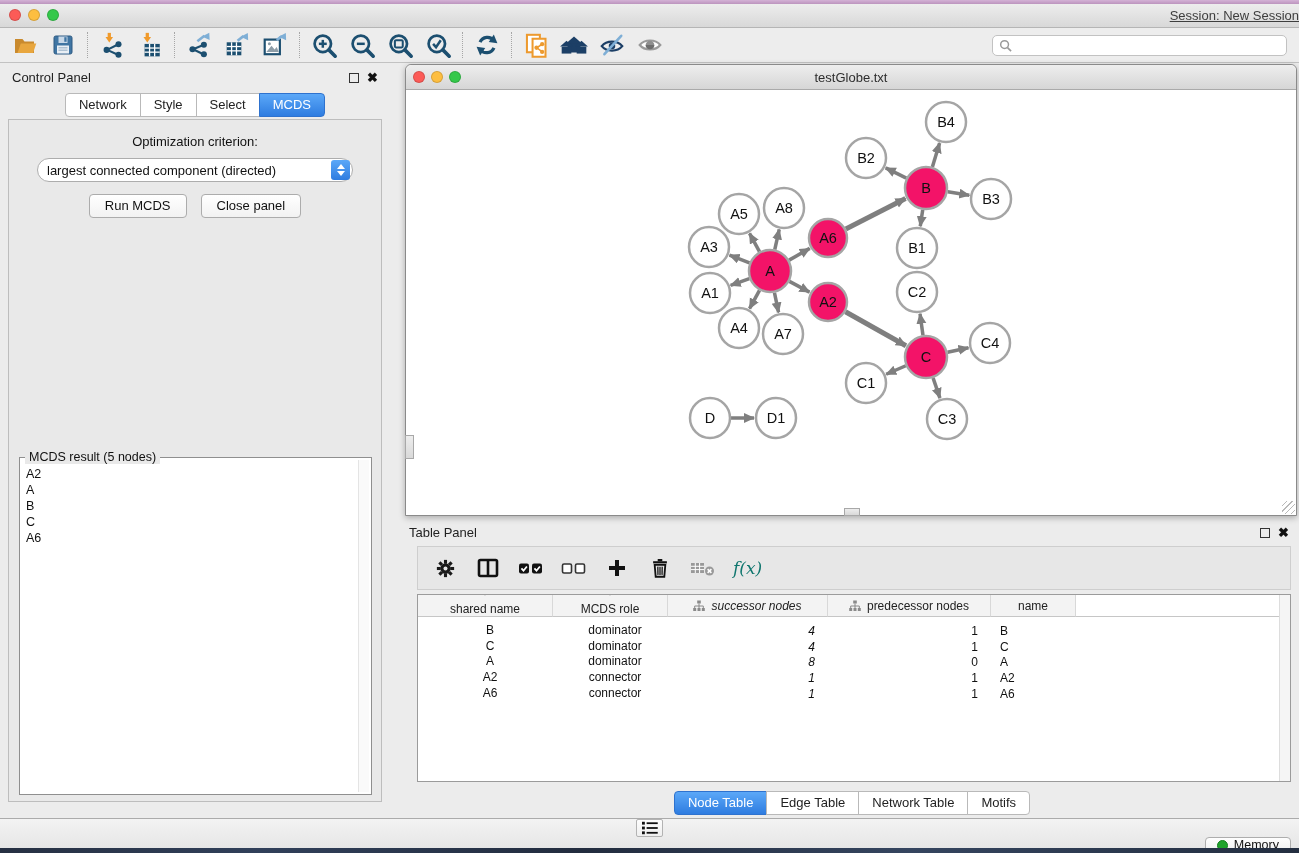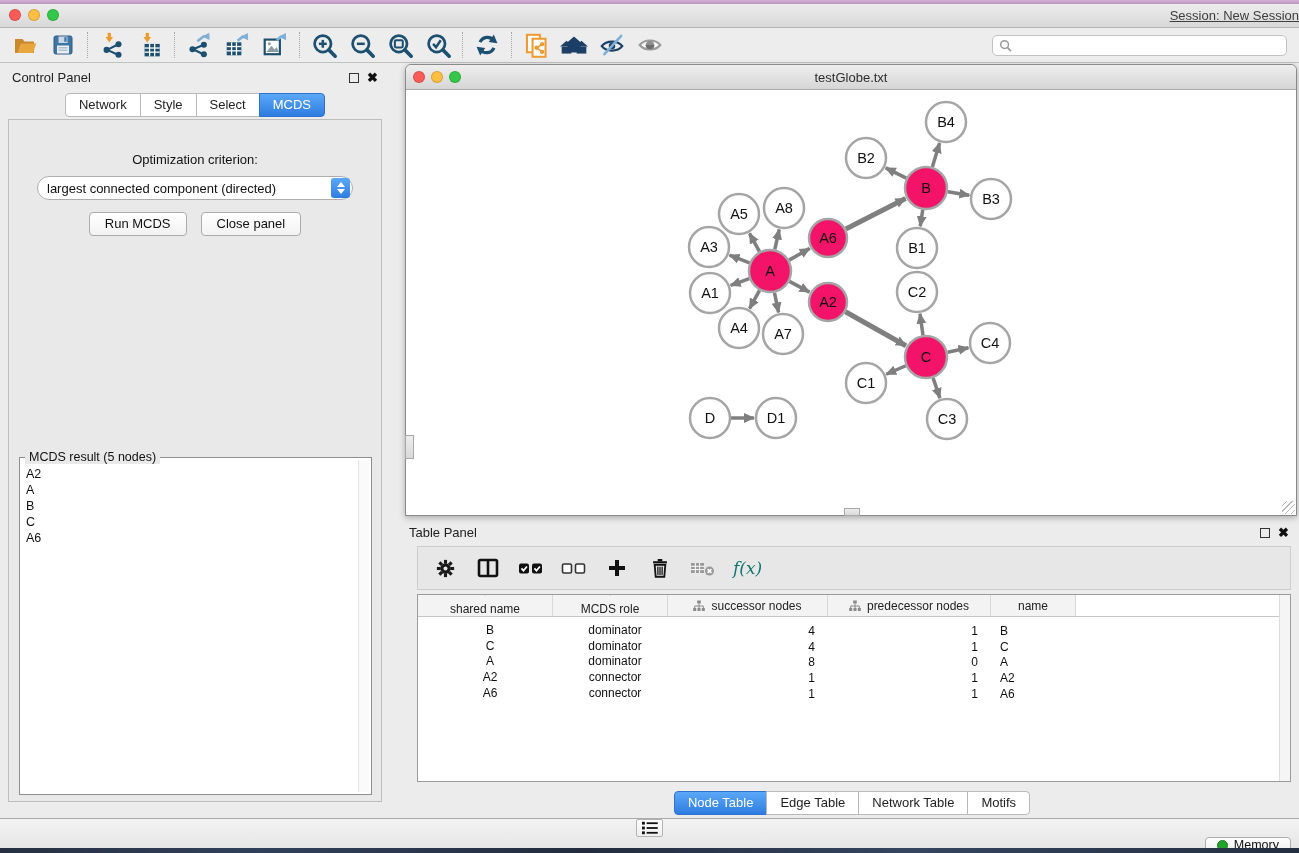--- a/index.html
+++ b/index.html
@@ -39,21 +39,21 @@
 
   .seg-row { display:flex; justify-content:center; margin-top:8px; position:relative; z-index:2; }
   .seg-btn { background:#fff; border:1px solid #B9B9B9; padding:3px 13px 4px 13px; font-size:13px; color:#222;
     margin-left:-1px; cursor:default; }
   .seg-btn:first-child { border-radius:4px 0 0 4px; margin-left:0; }
   .seg-btn:last-child { border-radius:0 4px 4px 0; }
   .seg-btn.active { background:linear-gradient(#5BA8F8,#2E7CE0); border-color:#2E72CE; color:#fff; }
 
   .cp-content { position:absolute; left:8px; right:8px; top:56px; bottom:16px;
     background:#E9E9E9; border:1px solid #BDBDBD; }
-  .opt-label { margin-top:32px; text-align:center; font-size:13px; color:#111; }
+  .opt-label { margin-top:14px; text-align:center; font-size:13px; color:#111; }
   .combo-row { margin-top:9px; display:flex; justify-content:center; }
   .combo { width:316px; height:24px; background:#fff; border:1px solid #ADADAD; border-radius:12px;
     display:flex; align-items:center; position:relative; }
   .combo-value { flex:1; font-size:13px; padding-left:9px; color:#111; }
   .combo-stepper { width:19px; height:20px; margin-right:2px; border-radius:3px;
     background:linear-gradient(#5BA8F8,#2E7CE0); display:flex; flex-direction:column; align-items:center; justify-content:center; gap:2px; }
   .tri-up { width:0; height:0; border-left:4px solid transparent; border-right:4px solid transparent; border-bottom:5px solid #fff; }
   .tri-down { width:0; height:0; border-left:4px solid transparent; border-right:4px solid transparent; border-top:5px solid #fff; }
   .btn-row { margin-top:12px; display:flex; justify-content:center; gap:14px; }
   .push-btn { background:linear-gradient(#FFFFFF,#F2F2F2); border:1px solid #ACACAC; border-radius:4px;
@@ -90,21 +90,21 @@
   .tp-toolbar { margin:6px 8px 0 12px; height:44px; background:#E7E7E7; border:1px solid #CECECE;
     display:flex; align-items:center; padding-left:14px; gap:17px; }
   .tp-tool-btn { width:26px; height:26px; display:flex; align-items:center; justify-content:center; }
   .fx-label { font-family:"DejaVu Serif", serif; font-style:italic; font-size:17px; color:#0f766e; }
 
   .tp-table { margin:4px 8px 0 12px; height:188px; background:#fff; border:1px solid #9B9B9B; position:relative; overflow:hidden; }
   .thead { display:flex; height:22px; }
   .th { background:#F3F3F3; border-right:1px solid #D8D8D8; border-bottom:1px solid #C6C6C6;
     display:flex; align-items:center; justify-content:center; gap:6px; font-size:12px; color:#222; }
   .th.filler { flex:1; background:#fff; border-right:none; border-bottom:1px solid #C6C6C6; }
-  .c0{width:135px;flex-direction:column;} .c1{width:115px;flex-direction:column;} .c2{width:160px;} .c3{width:163px;} .c4{width:85px;}
+  .c0{width:135px;flex-direction:column;} .c1{width:115px;flex-direction:column;} .c2{width:160px;font-style:italic;} .c3{width:163px;} .c4{width:85px;}
   .tr { display:flex; height:15.7px; font-size:12px; color:#111; }
   .td { display:flex; align-items:center; }
   .td.c0,.td.c1 { padding-left:9px; }
   .td.c2,.td.c3 { justify-content:flex-end; padding-right:13px; }
   .td.c4 { padding-left:9px; }
   .tbody { padding-top:6px; }
   .tp-scroll { position:absolute; top:0; bottom:0; right:0; width:11px; background:#F5F5F5; border-left:1px solid #DDDDDD; }
 
   .tp-tabs { position:absolute; bottom:3px; left:0; right:0; display:flex; justify-content:center; }
 

